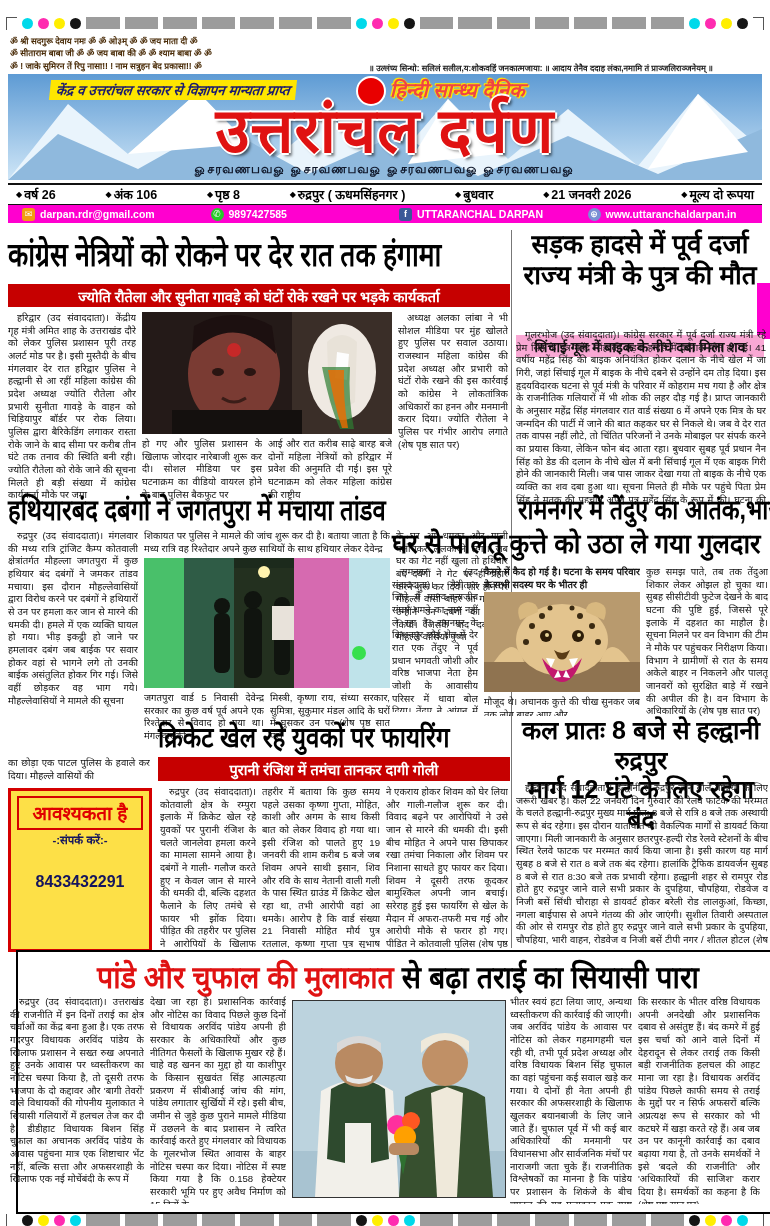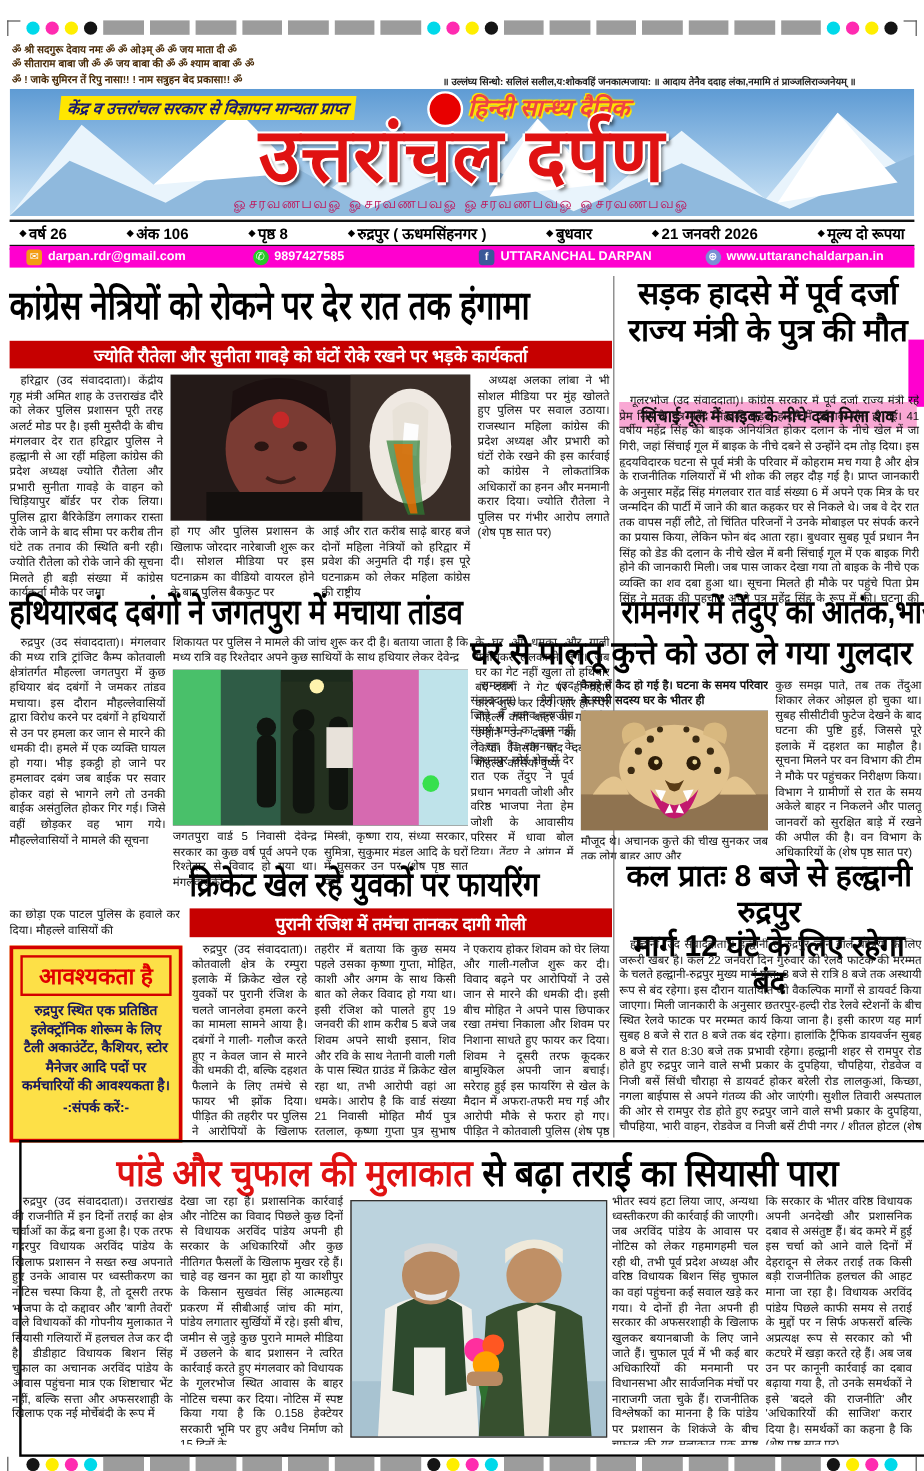--- a/index.html
+++ b/index.html
@@ -18,21 +18,21 @@
   
   .mast{left:8px;top:74px;width:754px;height:106px;overflow:hidden;}
   .accred{position:absolute;left:42px;top:6px;background:#ffe600;color:#1b1b6e;
           font-weight:bold;font-style:italic;font-size:13.5px;padding:1px 6px;transform:skewX(-6deg);}
   .reddot{position:absolute;left:348px;top:2px;width:26px;height:26px;border-radius:50%;background:#e80000;border:2px solid #fff;}
   .daily{position:absolute;left:382px;top:2px;font-size:20px;font-weight:bold;font-style:italic;color:#ef4444;
          text-shadow:0 0 2px #ffe600,1px 1px 0 #ffe600,-1px -1px 0 #ffe600;}
   .mtitle{position:absolute;left:0;top:26px;width:100%;text-align:center;font-size:62px;font-weight:bold;color:#e01212;
           letter-spacing:1px;line-height:1.0;
           text-shadow:-2px 0 0 #fff,2px 0 0 #fff,0 -2px 0 #fff,0 2px 0 #fff,3px 3px 3px rgba(0,0,0,.55);}
-  .ornament{position:absolute;left:0;top:88px;width:100%;text-align:center;font-size:12px;font-weight:normal;color:#be185d;letter-spacing:1px;}
+  .ornament{position:absolute;left:0;top:88px;width:100%;text-align:center;font-size:12px;font-weight:bold;color:#0f172a;letter-spacing:1px;}
   
   .infobar{left:8px;top:183px;width:738px;height:17px;border-top:2px solid #111;border-bottom:4px double #111;
            display:flex;justify-content:space-between;align-items:center;font-weight:bold;font-size:12.5px;color:#000;padding:1px 8px;}
   .infobar span::before{content:"◆";font-size:8px;vertical-align:2px;margin-right:2px;}
   .contactbar{left:8px;top:205px;width:754px;height:18px;background:#ff00cf;display:flex;align-items:center;
               color:#fff;font-weight:bold;font-size:10.5px;}
   .contactbar .cell{flex:1;display:flex;align-items:center;gap:5px;padding-left:14px;}
   .cico{width:13px;height:13px;border-radius:3px;display:inline-flex;align-items:center;justify-content:center;
         font-size:9px;color:#fff;flex:0 0 auto;}
   
@@ -245,21 +245,20 @@
       <path d="M10 70 q20 -30 30 0 Z" fill="#e3c48e"></path>
       <path d="M146 70 q-20 -30 -30 0 Z" fill="#e3c48e"></path>
     </svg>
   </div>
   <div class="abs bt" style="left:484px;top:696px;width:156px;height:20px;text-indent:0;">मौजूद थे। अचानक कुत्ते की चीख सुनकर जब तक लोग बाहर आए और</div>
   <div class="abs bt" style="left:646px;top:566px;width:122px;height:150px;text-indent:0;">कुछ समझ पाते, तब तक तेंदुआ शिकार लेकर ओझल हो चुका था। सुबह सीसीटीवी फुटेज देखने के बाद घटना की पुष्टि हुई, जिससे पूरे इलाके में दहशत का माहौल है। सूचना मिलने पर वन विभाग की टीम ने मौके पर पहुंचकर निरीक्षण किया। विभाग ने ग्रामीणों से रात के समय अकेले बाहर न निकलने और पालतू जानवरों को सुरक्षित बाड़े में रखने की अपील की है। वन विभाग के अधिकारियों के (शेष पृष्ठ सात पर)</div>
 
   <div class="abs bt" style="left:8px;top:757px;width:142px;height:28px;text-indent:0;">का छोड़ा एक पाटल पुलिस के हवाले कर दिया। मौहल्ले वासियों की</div>
   <div class="abs adbox" style="left:8px;top:788px;width:138px;height:158px;">
     <div class="adtitle">आवश्यकता है</div>
-    <div class="adbody">रुद्रपुर स्थित एक प्रतिष्ठित इलेक्ट्रॉनिक शोरूम के लिए टैली अकाउंटेंट, कैशियर, स्टोर मैनेजर आदि पदों पर कर्मचारियों की आवश्यकता है।</div>
     <div class="adbody" style="padding:0;">-:संपर्क करें:-</div>
     <div class="adphone">8433432291</div>
   </div>
 
   <div class="abs hl" style="left:158px;top:717px;width:352px;font-size:28px;transform:scaleX(0.86);">क्रिकेट खेल रहे युवकों पर फायरिंग</div>
   <div class="abs redbar" style="left:158px;top:757px;width:352px;height:24px;">पुरानी रंजिश में तमंचा तानकर दागी गोली</div>
   <div class="abs bt" style="left:160px;top:786px;width:96px;height:162px;">रुद्रपुर (उद संवाददाता)। कोतवाली क्षेत्र के रम्पुरा इलाके में क्रिकेट खेल रहे युवकों पर पुरानी रंजिश के चलते जानलेवा हमला करने का मामला सामने आया है। दबंगों ने गाली- गलौज करते हुए न केवल जान से मारने की धमकी दी, बल्कि दहशत फैलाने के लिए तमंचे से फायर भी झोंक दिया। पीड़ित की तहरीर पर पुलिस ने आरोपियों के खिलाफ मुकदमा दर्ज कर जांच शुरू कर दी है। वार्ड संख्या 23 रम्पुरा निवासी शिवम कोली पुत्र बुद्धपाल ने पुलिस को दी</div>
   <div class="abs bt" style="left:262px;top:786px;width:118px;height:162px;text-indent:0;">तहरीर में बताया कि कुछ समय पहले उसका कृष्णा गुप्ता, मोहित, काशी और अगम के साथ किसी बात को लेकर विवाद हो गया था। इसी रंजिश को पालते हुए 19 जनवरी की शाम करीब 5 बजे जब शिवम अपने साथी इसान, शिव और रवि के साथ नेतानी वाली गली के पास स्थित ग्राउंड में क्रिकेट खेल रहा था, तभी आरोपी वहां आ धमके। आरोप है कि वार्ड संख्या 21 निवासी मोहित मौर्य पुत्र रतलाल, कृष्णा गुप्ता पुत्र सुभाष गुप्ता और अगम पुत्र पप्पू गुप्ता</div>
   <div class="abs bt" style="left:386px;top:786px;width:122px;height:162px;text-indent:0;">ने एकराय होकर शिवम को घेर लिया और गाली-गलौज शुरू कर दी। विवाद बढ़ने पर आरोपियों ने उसे जान से मारने की धमकी दी। इसी बीच मोहित ने अपने पास छिपाकर रखा तमंचा निकाला और शिवम पर निशाना साधते हुए फायर कर दिया। शिवम ने दूसरी तरफ कूदकर बामुश्किल अपनी जान बचाई। सरेराह हुई इस फायरिंग से खेल के मैदान में अफरा-तफरी मच गई और आरोपी मौके से फरार हो गए। पीड़ित ने कोतवाली पुलिस (शेष पृष्ठ सात पर)</div>
 

